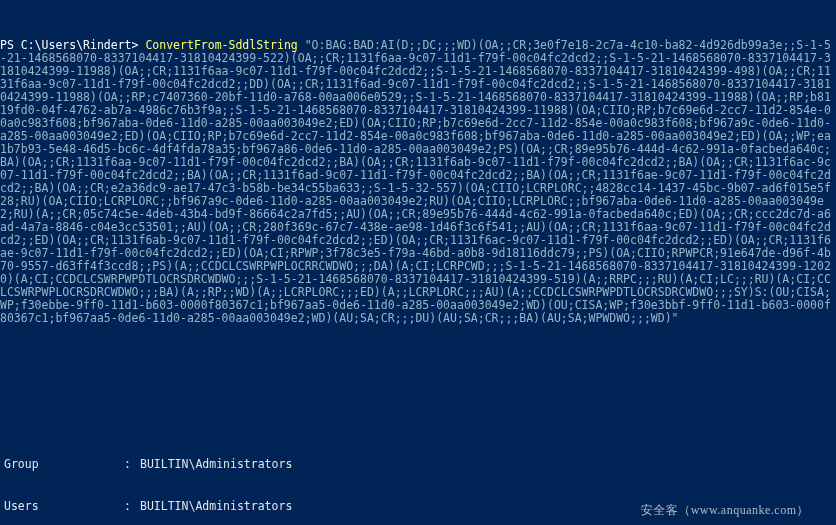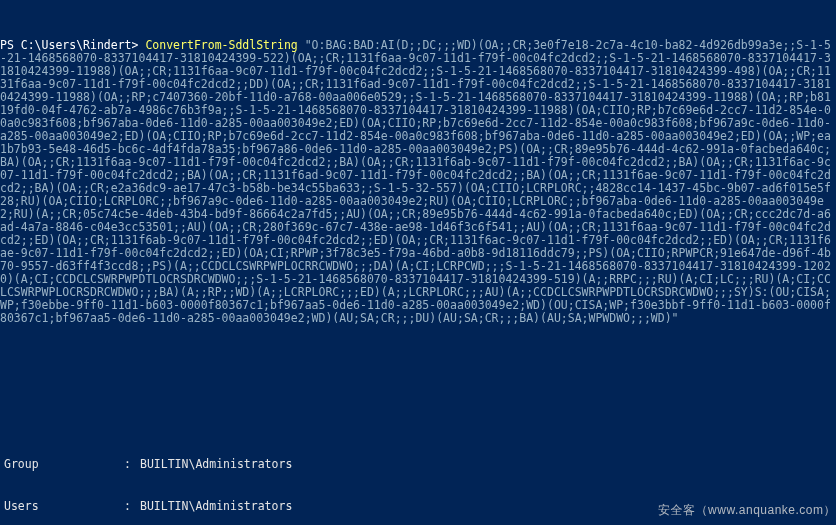--- a/index.html
+++ b/index.html
@@ -56,24 +56,24 @@
     white-space: pre;
   }
   .prop-value {
     flex: 1 1 auto;
     white-space: pre-wrap;
     word-break: break-word;
     padding-right: 6px;
   }
   .watermark {
     position: absolute;
-    right: 0;
+    right: 27px;
     bottom: 8px;
     color: rgba(210,210,210,0.85);
-    font-family: Liberation Sans, sans-serif;
+    font-family: Liberation Serif, serif;
     font-size: 12px;
     letter-spacing: 0.5px;
     pointer-events: none;
   }
 </style>
 </head>
 <body>
 
 <div class="terminal">
 

